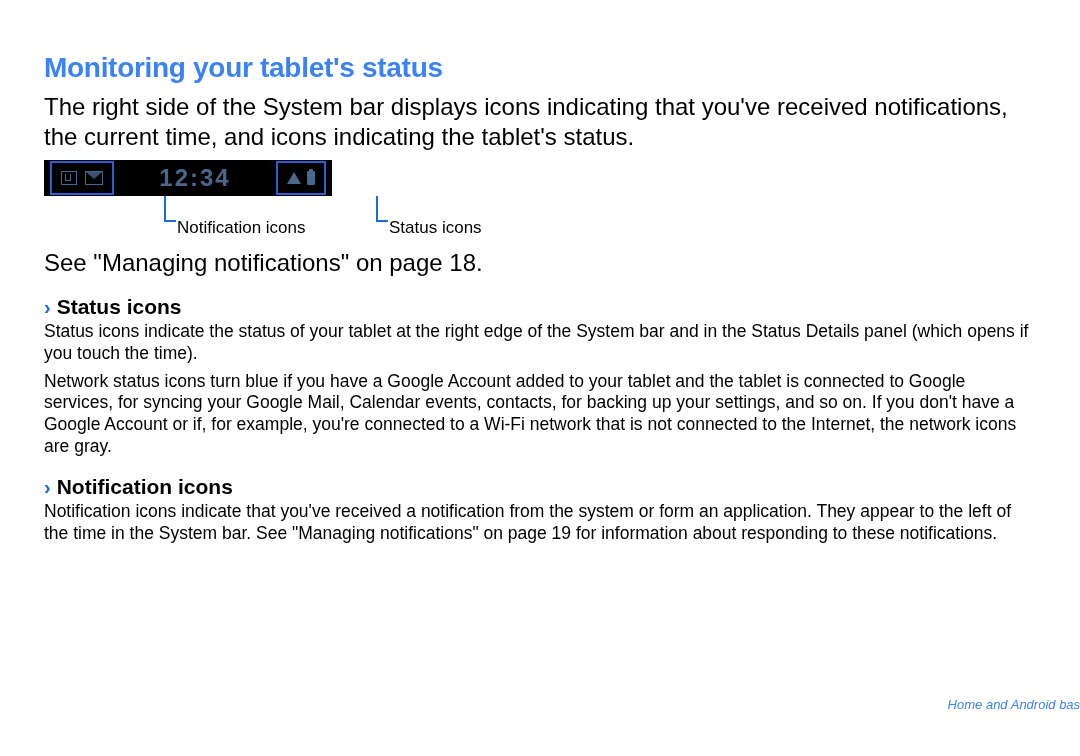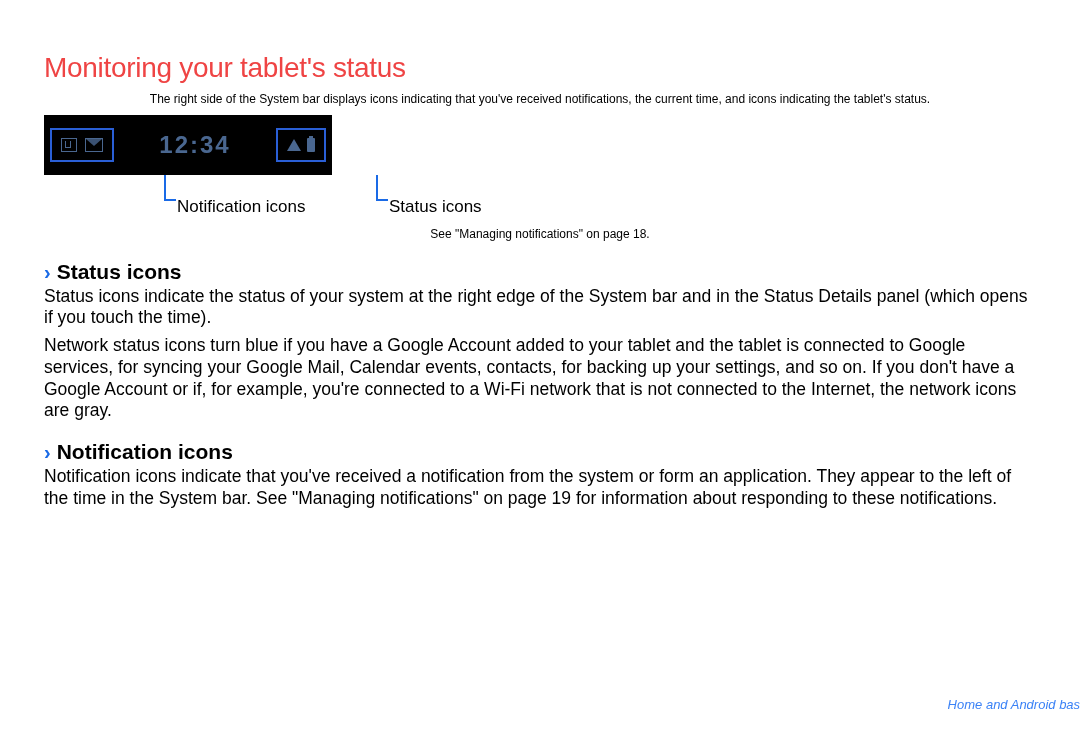--- a/index.html
+++ b/index.html
@@ -12,39 +12,38 @@
     color: #000;
   }
   .page {
     position: relative;
     width: 1080px;
     height: 756px;
     box-sizing: border-box;
     padding: 52px 44px 40px 44px;
   }
   .title {
-    color: #ef4444;
-    font-weight: 400;
+    color: #3b82f6;
+    font-weight: 700;
     font-size: 28px;
     margin: 0 0 8px 0;
     letter-spacing: -0.3px;
   }
   .body-text {
-    font-size: 12px;
+    font-size: 24px;
     line-height: 1.24;
     margin: 0 0 6px 0;
-    text-align: center;
   }
   .figure-wrap {
     margin-top: 8px;
     margin-bottom: 6px;
   }
   .system-bar {
     width: 288px;
-    height: 60px;
+    height: 36px;
     background: #000;
     display: flex;
     align-items: center;
     position: relative;
     padding: 5px 6px;
     box-sizing: border-box;
   }
   .group-box {
     border: 2px solid #2a5fd6;
     height: 34px;
@@ -217,21 +216,21 @@
       <div class="callout-label cl2">Status icons</div>
     </div>
   </div>
 
   <p class="body-text">See "Managing notifications" on page 18.</p>
 
   <div class="subhead-row">
     <span class="chevron">›</span>
     <span class="subhead">Status icons</span>
   </div>
-  <p class="para">Status icons indicate the status of your system at the right edge of the System bar and in the Status Details panel (which opens if you touch the time).</p>
+  <p class="para">Status icons indicate the status of your tablet at the right edge of the System bar and in the Status Details panel (which opens if you touch the time).</p>
   <p class="para">Network status icons turn blue if you have a Google Account added to your tablet and the tablet is connected to Google services, for syncing your Google Mail, Calendar events, contacts, for backing up your settings, and so on. If you don't have a Google Account or if, for example, you're connected to a Wi-Fi network that is not connected to the Internet, the network icons are gray.</p>
 
   <div class="subhead-row">
     <span class="chevron">›</span>
     <span class="subhead">Notification icons</span>
   </div>
   <p class="para">Notification icons indicate that you've received a notification from the system or form an application. They appear to the left of the time in the System bar. See "Managing notifications" on page 19 for information about responding to these notifications.</p>
 
   <div class="footer">
     <span>Home and Android basics</span>

